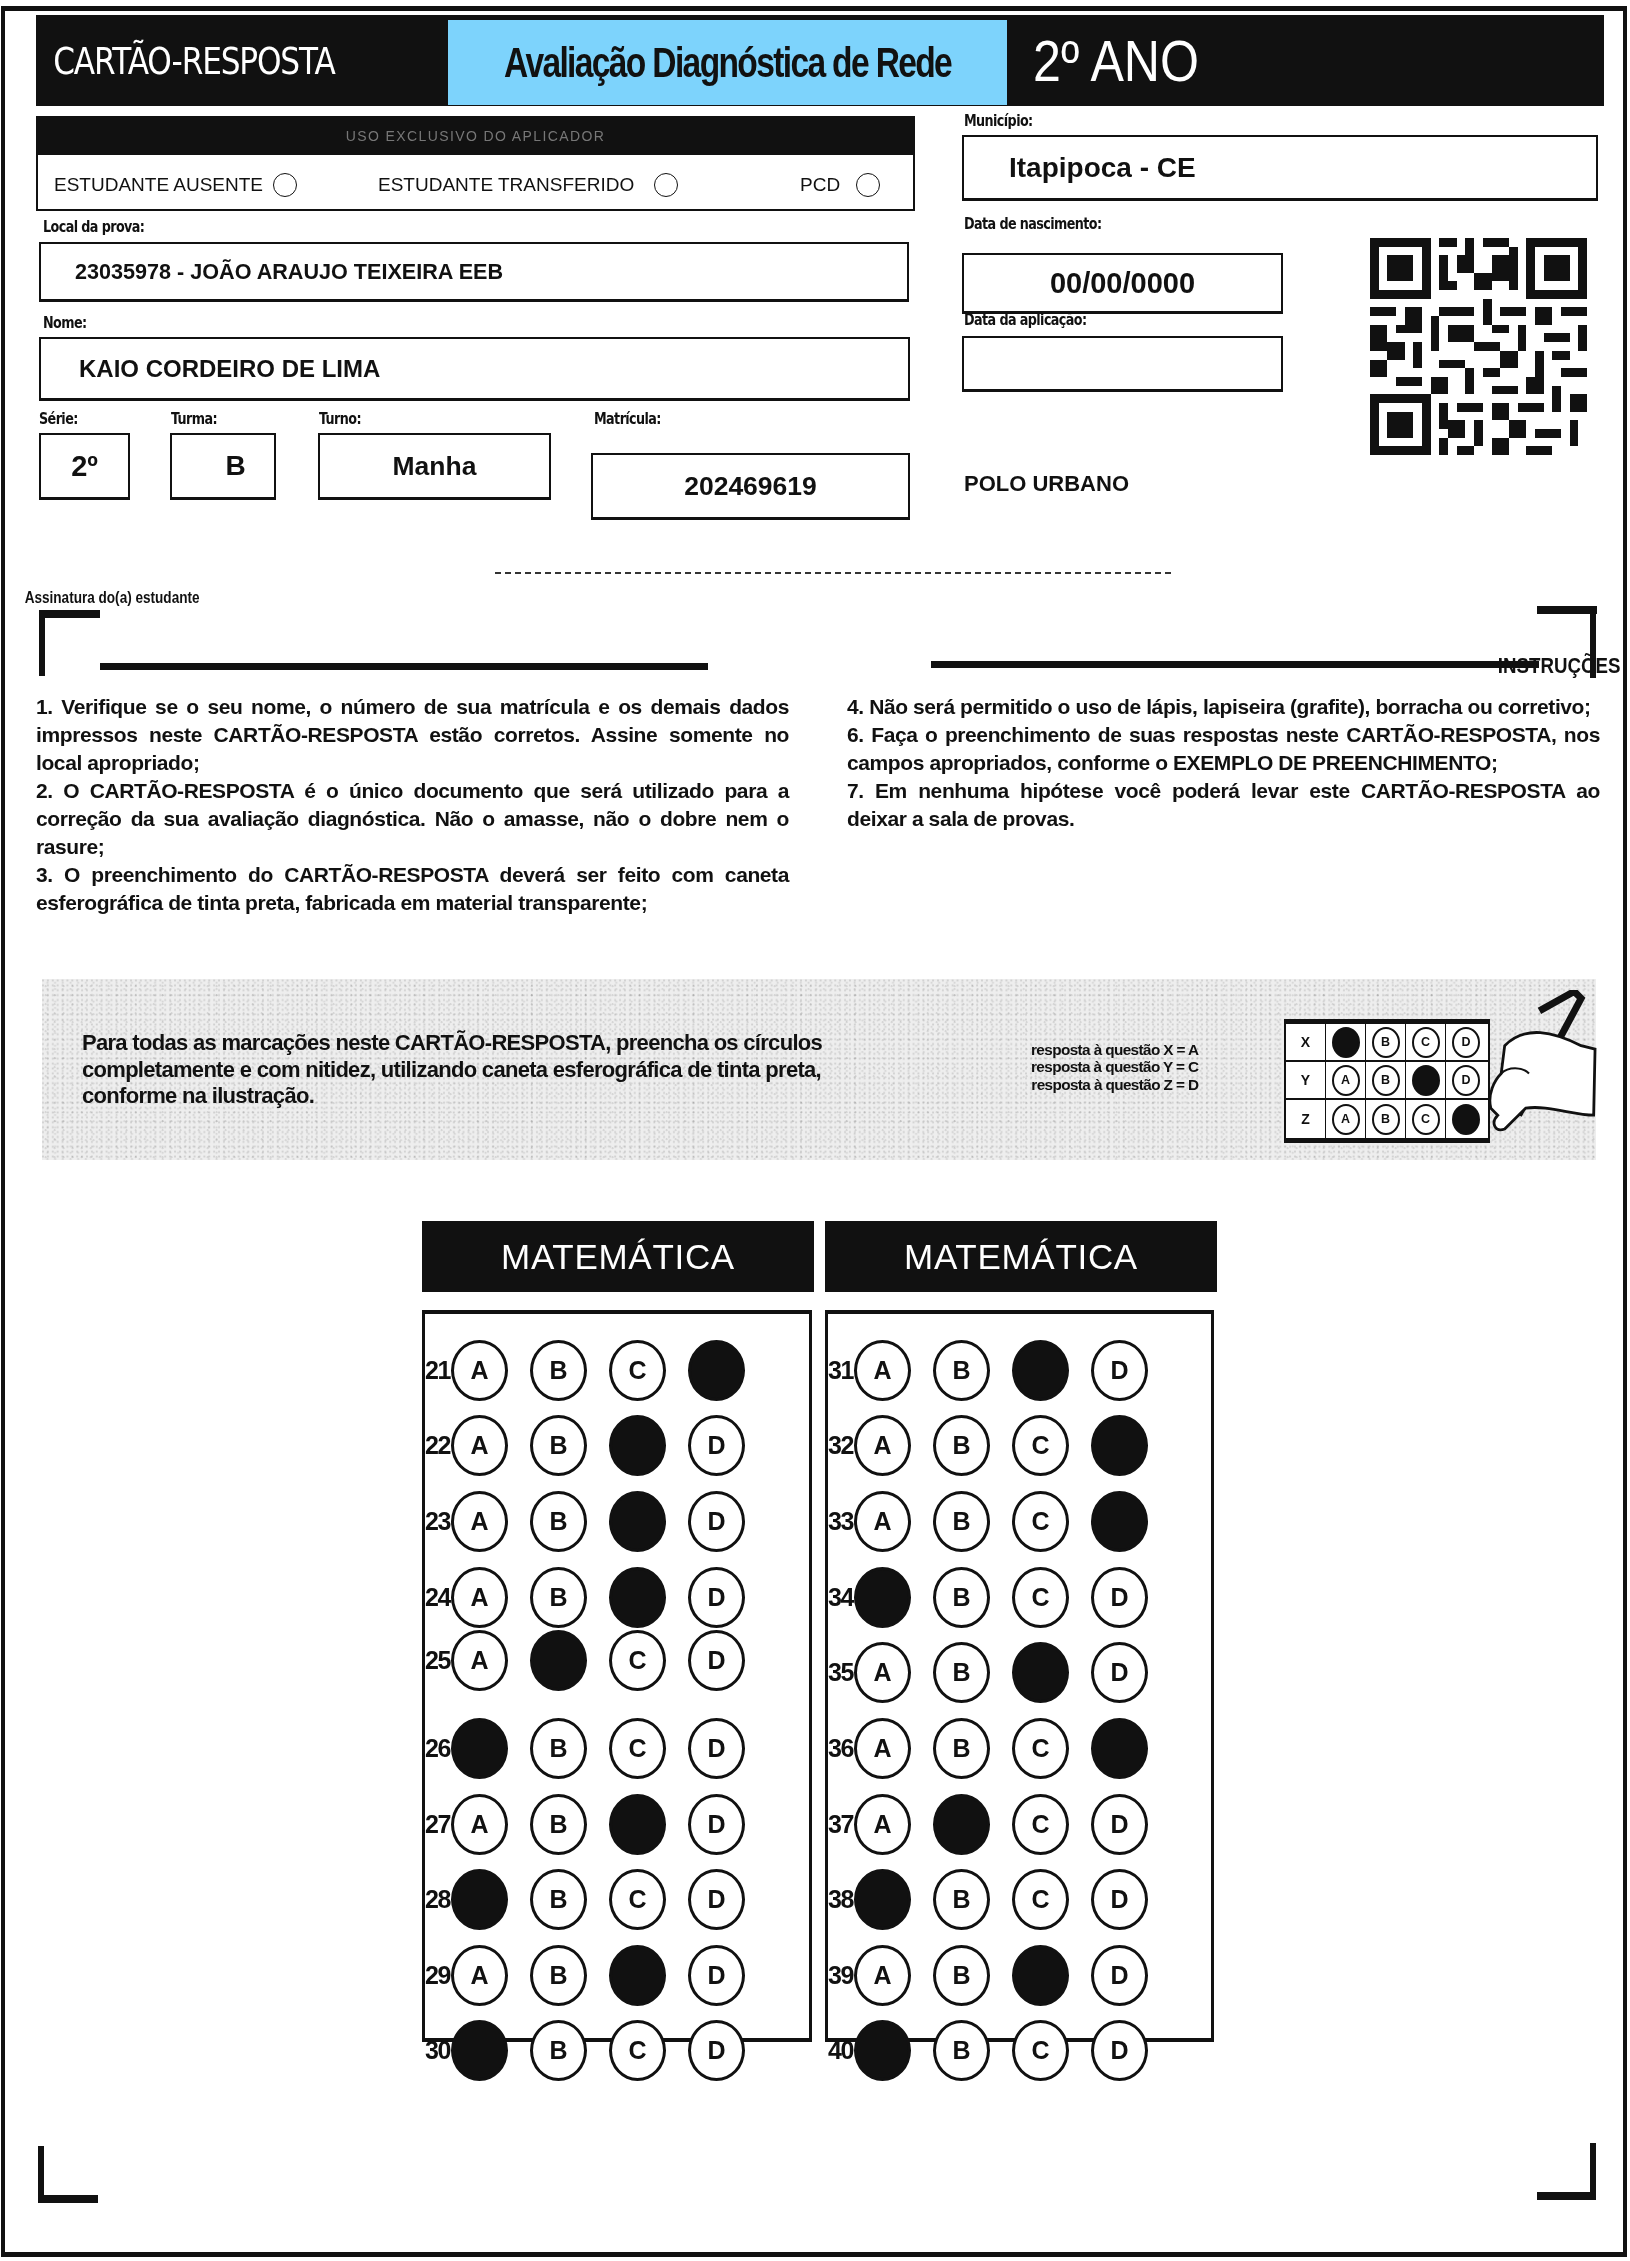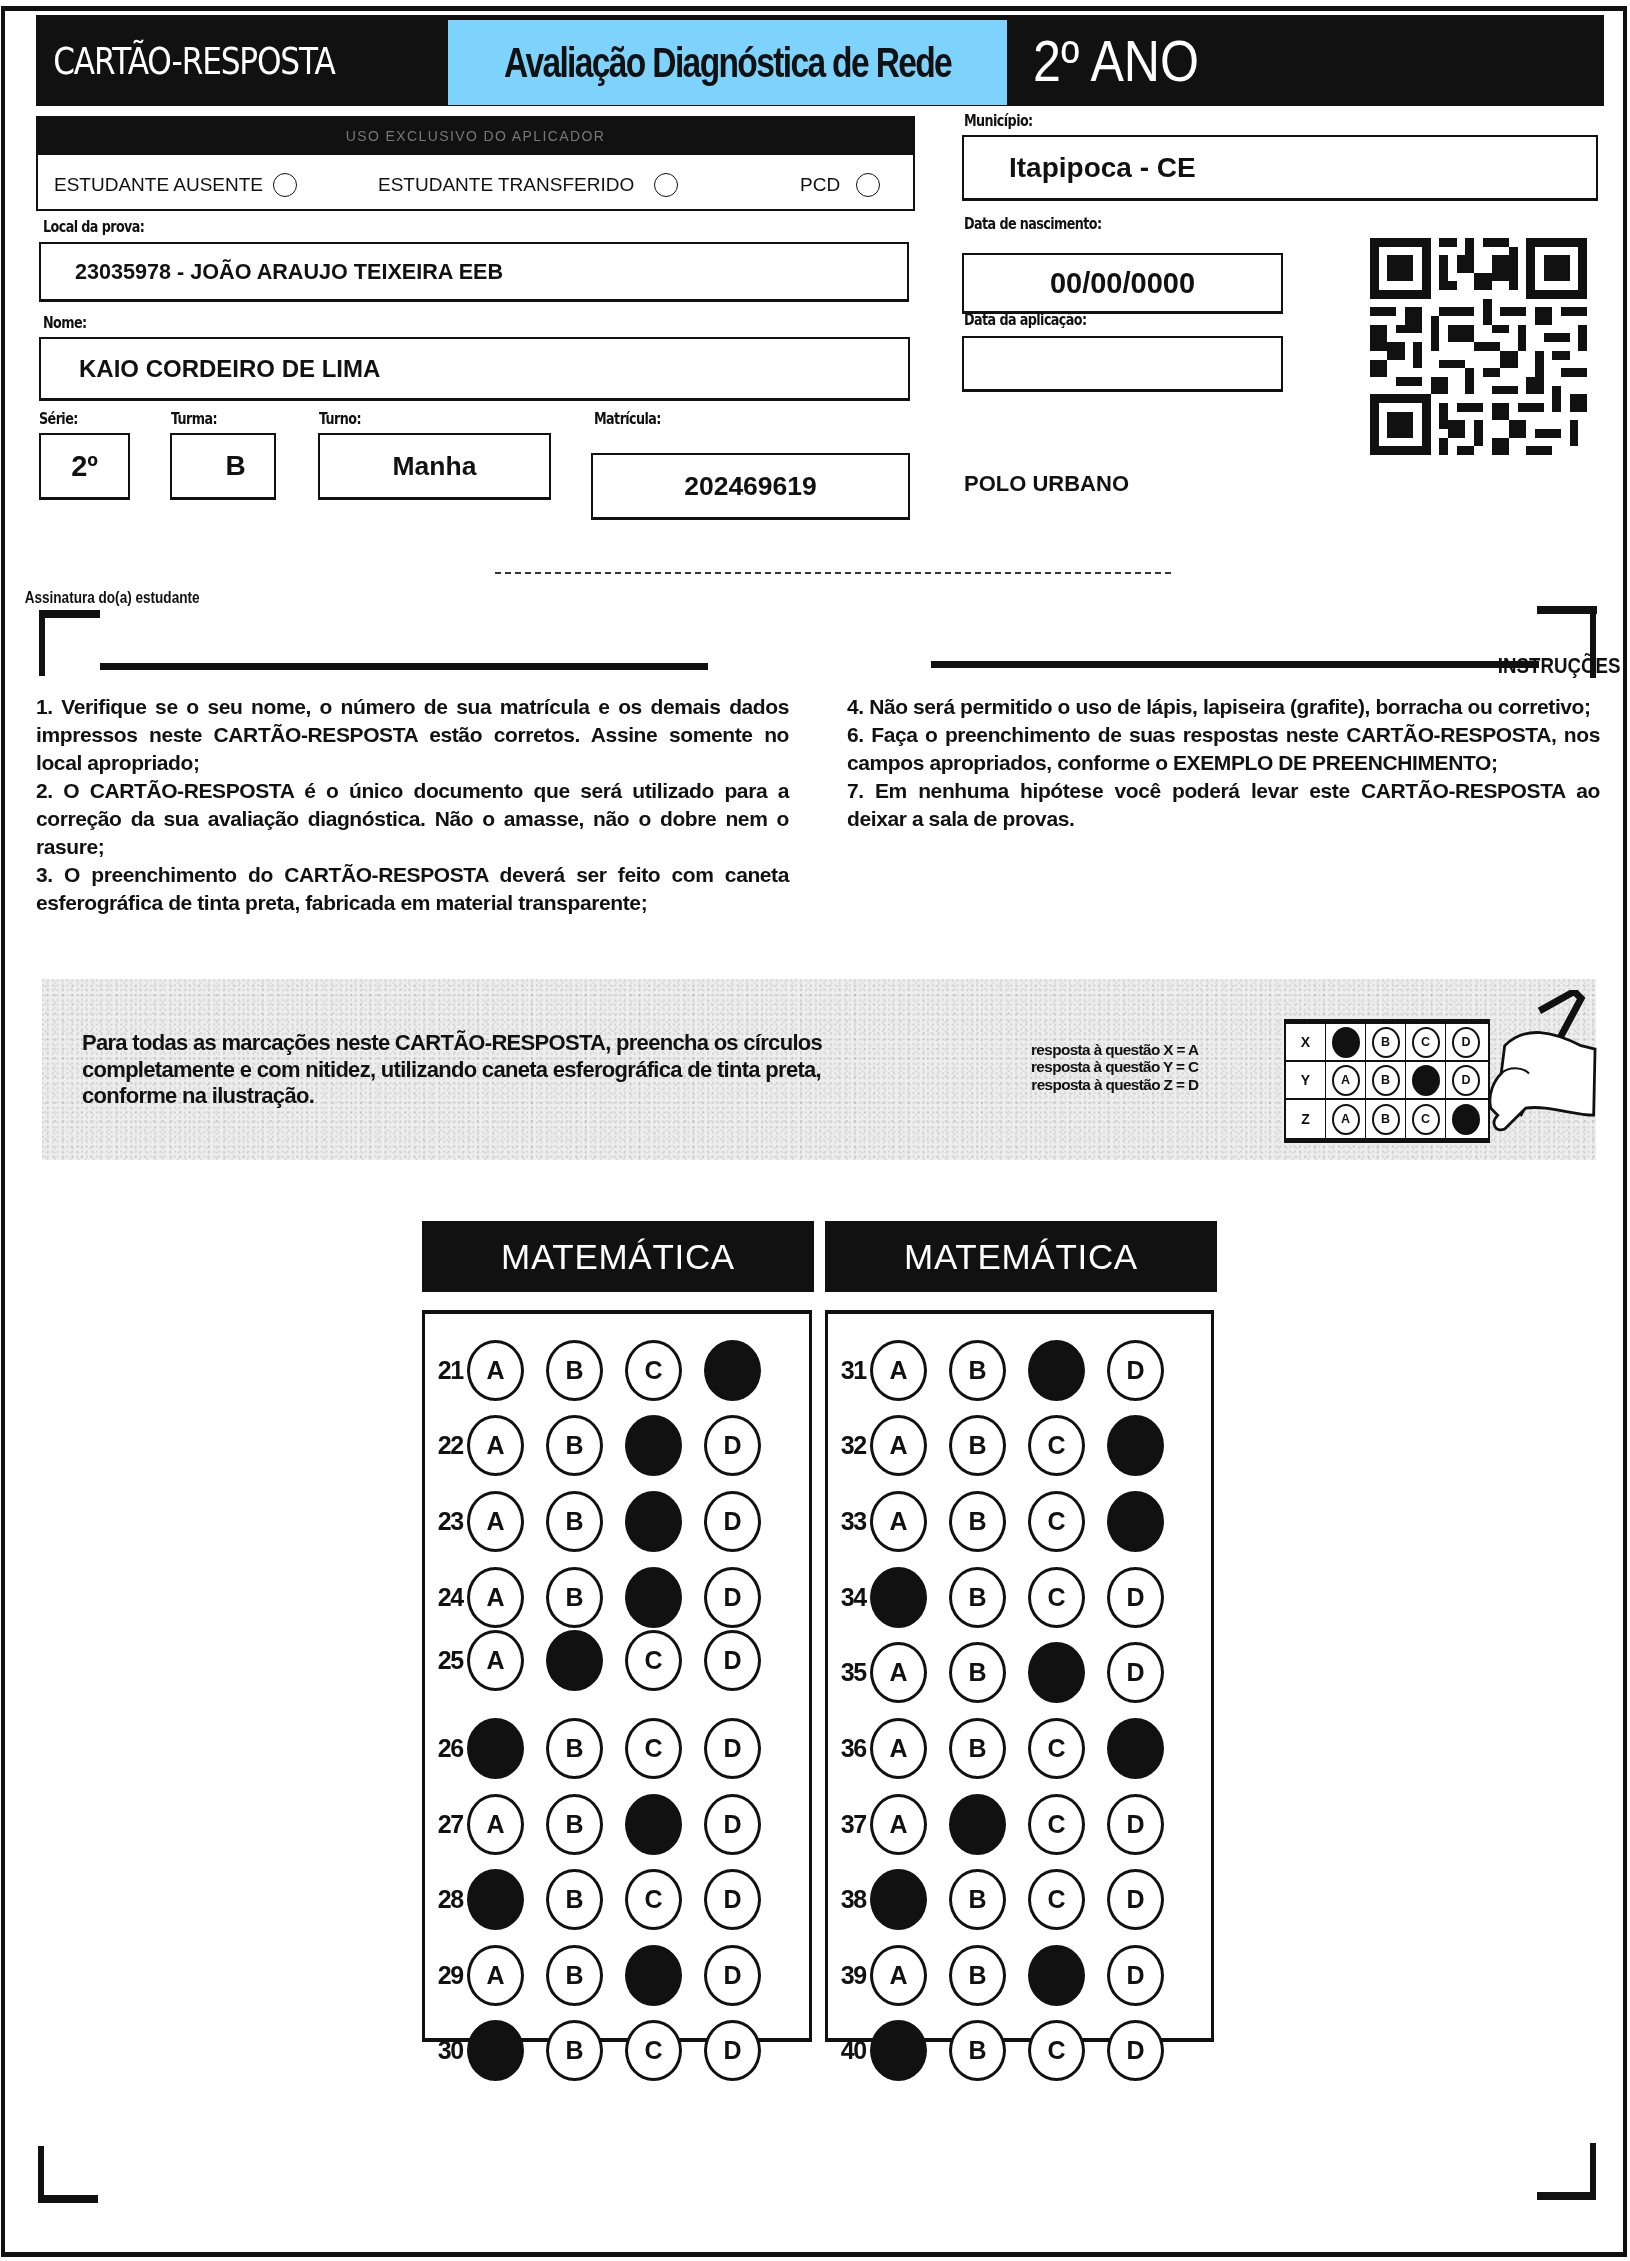--- a/index.html
+++ b/index.html
@@ -54,21 +54,21 @@
     .ex-row:last-child { border-bottom: none; }
     .ex-cell { width: 40px; border-right: 1.4px solid #111; display:flex; align-items:center; justify-content:center; font-size: 14px; font-weight: bold; }
     .ex-cell:last-child { border-right: none; }
     .ex-bub { width: 28px; height: 31px; border: 2.1px solid #111; border-radius: 50%; display: flex; align-items:center; justify-content:center; font-size: 12.5px; font-weight: bold; }
     .ex-bub.filled { background: #111; color: transparent; }
 
     
     .subj-head { top: 1221px; height: 71px; background: #111; color: #fff; font-size: 35px; display: flex; align-items:center; justify-content: center; letter-spacing: 0.7px; }
     .ans-box { top: 1310px; height: 732px; border: 3.5px solid #111; border-bottom-width: 4.9px; border-top-width: 4.9px; }
     .ans-row { position: absolute; left: 0; height: 56px; display: flex; align-items: center; }
-    .q-num { width: 42px; font-size: 25px; font-weight: bold; text-align: right; padding-right: 4.2px; letter-spacing: -1.4px; }
+    .q-num { width: 26px; font-size: 25px; font-weight: bold; text-align: right; padding-right: 4.2px; letter-spacing: -1.4px; }
     .bubble { width: 57px; height: 61px; border: 3.1px solid #111; border-radius: 50%; margin-right: 22px; display: flex; align-items: center; justify-content: center; font-size: 25px; font-weight: bold; background: #fff; }
     .bubble.filled { background: #111; border-color: #111; color: transparent; }
   </style>
 </head>
 <body>
 
 <div class="abs page-border"></div>
 
 <div class="abs header-bar"></div>
 <div class="abs header-left">CARTÃO-RESPOSTA</div>

